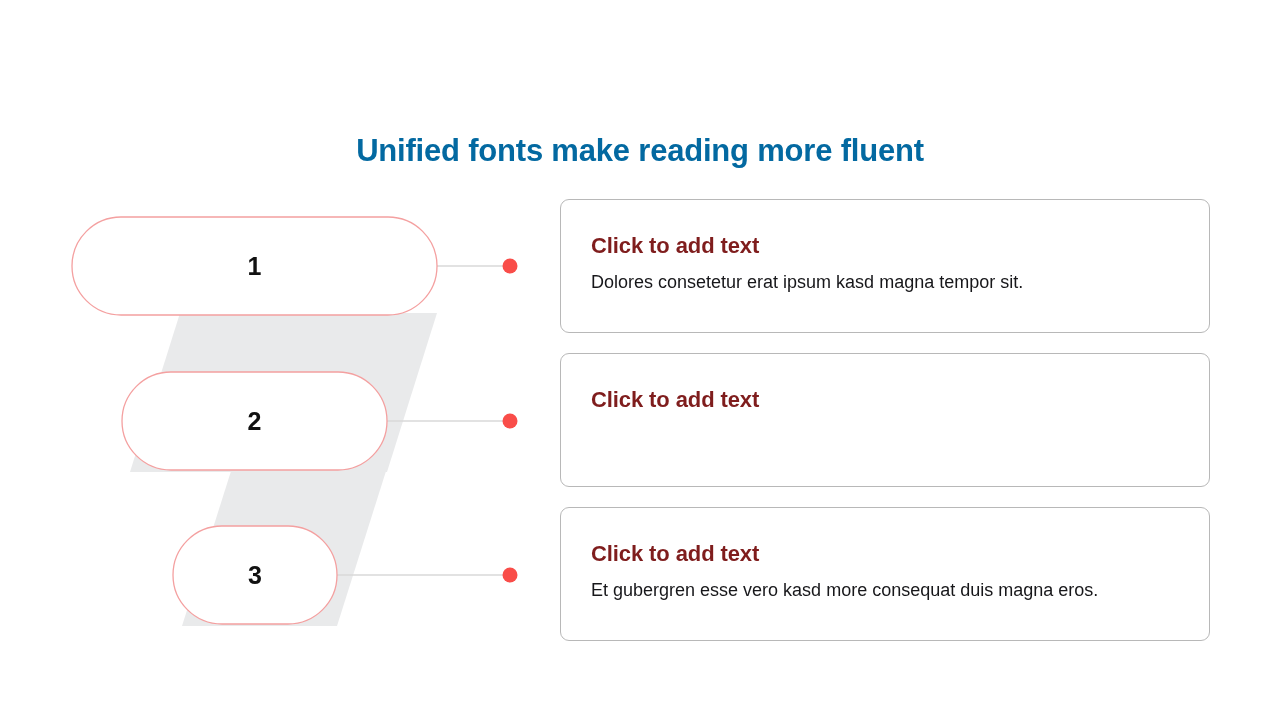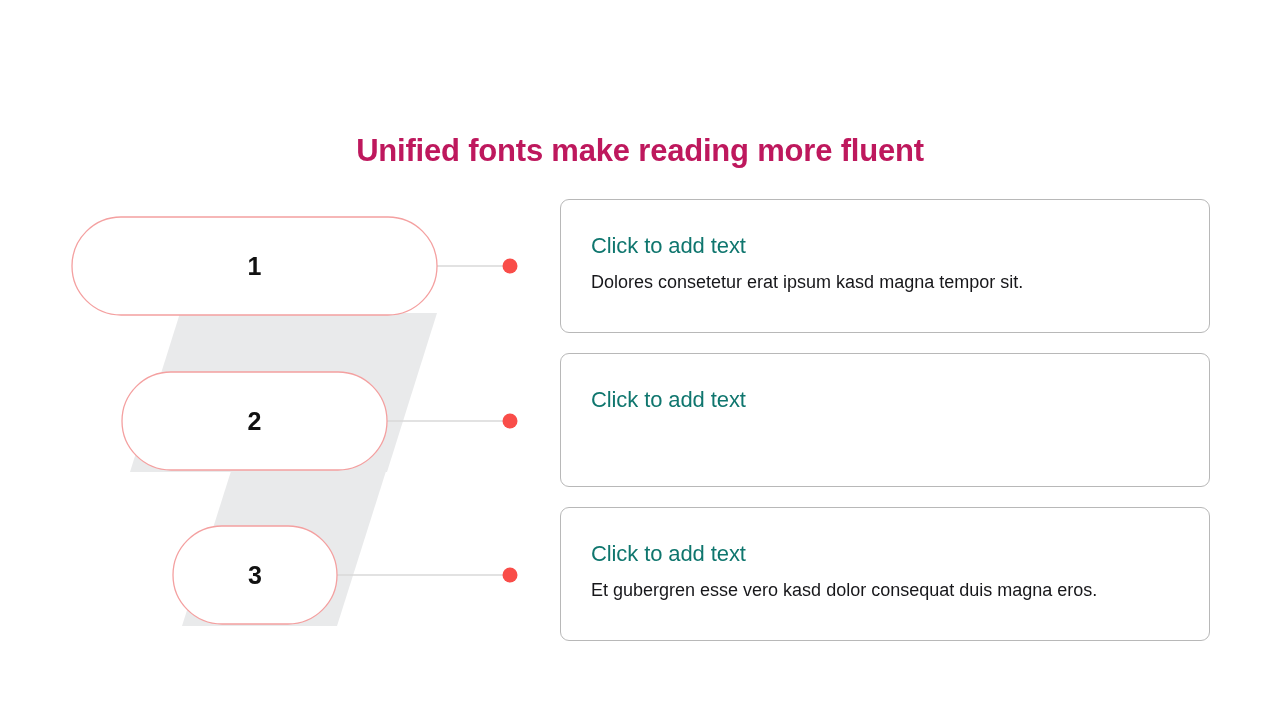--- a/index.html
+++ b/index.html
@@ -26,21 +26,21 @@
   
   .slide-title {
     position: absolute;
     left: 0;
     top: 131px;
     width: 1280px;
     text-align: center;
     font-size: 31px;
     font-weight: bold;
     letter-spacing: -0.2px;
-    color: #be185d;
+    color: #0369a1;
     line-height: 40px;
     white-space: nowrap;
   }
 
   
   .funnel {
     position: absolute;
     left: 0;
     top: 0;
     width: 560px;
@@ -71,22 +71,22 @@
     border-radius: 9px;
     background: #ffffff;
     padding: 33px 30px 0 30px;
   }
   .card.c1 { top: 199px; }
   .card.c2 { top: 353px; }
   .card.c3 { top: 507px; }
 
   .card-heading {
     font-size: 22px;
-    font-weight: normal;
-    color: #0f766e;
+    font-weight: bold;
+    color: #7f1d1d;
     line-height: 26px;
     margin: 0 0 13px 0;
     letter-spacing: -0.1px;
   }
   .card-body {
     font-size: 18px;
     font-weight: normal;
     color: #17171a;
     line-height: 20px;
     margin: 0;
@@ -127,16 +127,16 @@
     <div class="card-heading">Click to add text</div>
     <div class="card-body">Dolores consetetur erat ipsum kasd magna tempor sit.</div>
   </div>
 
   <div class="card c2">
     <div class="card-heading">Click to add text</div>
   </div>
 
   <div class="card c3">
     <div class="card-heading">Click to add text</div>
-    <div class="card-body">Et gubergren esse vero kasd dolor consequat duis magna eros.</div>
+    <div class="card-body">Et gubergren esse vero kasd more consequat duis magna eros.</div>
   </div>
 
 </div>
 
 </body></html>

